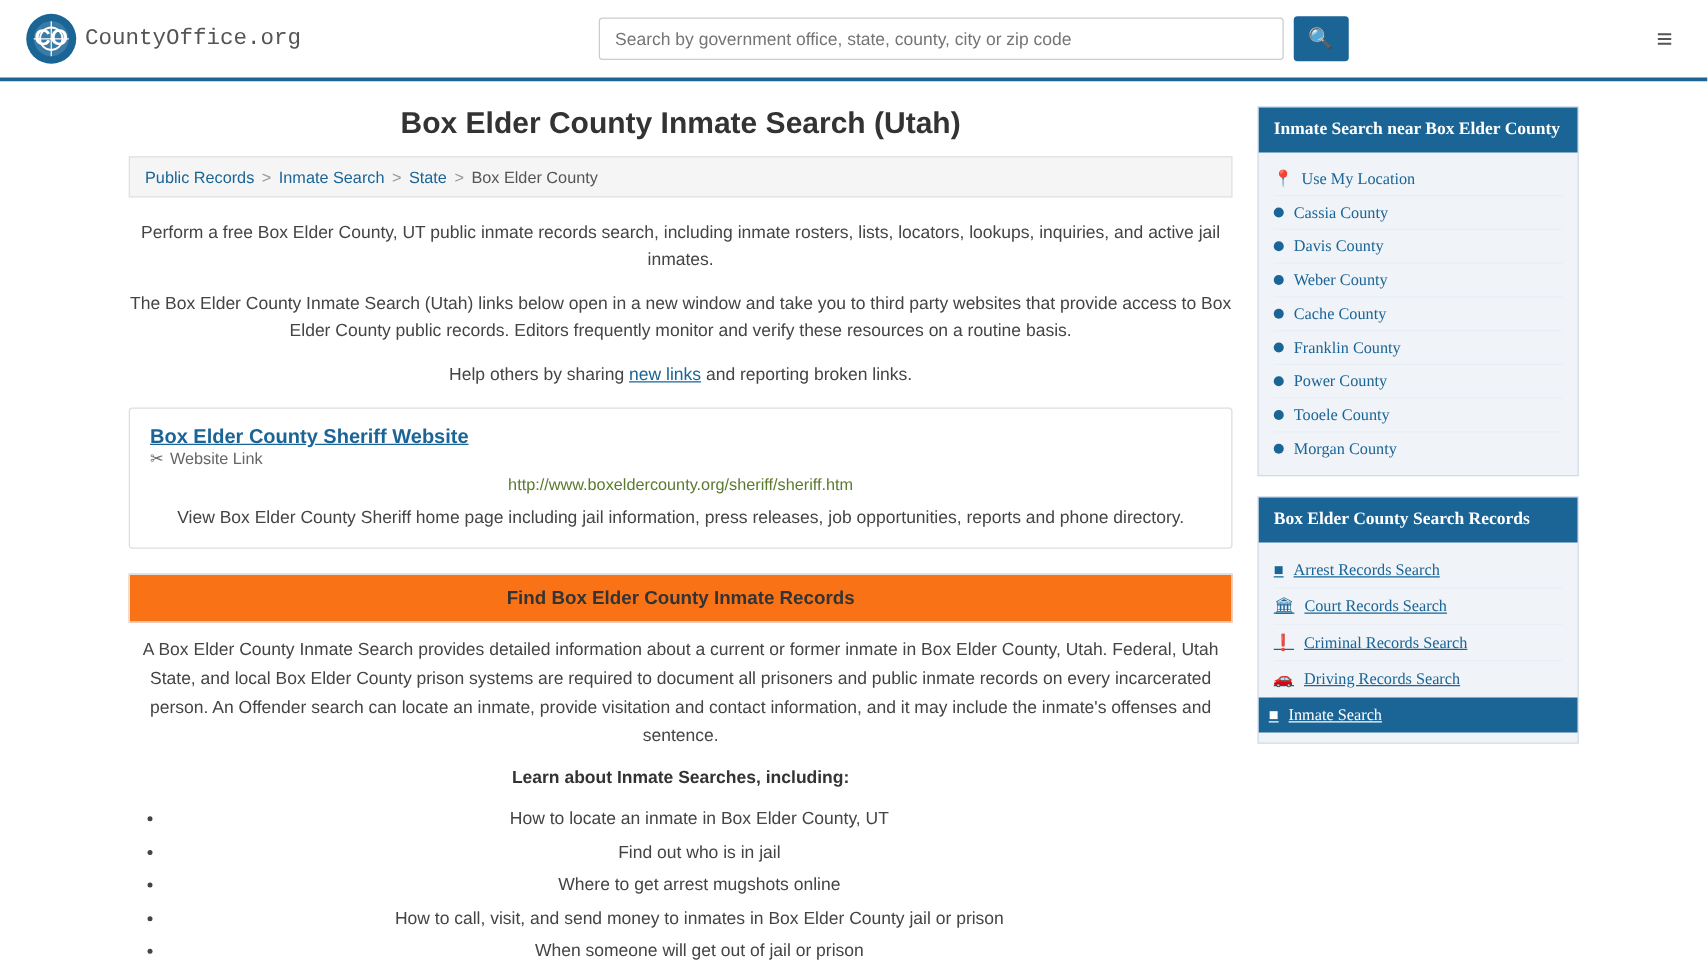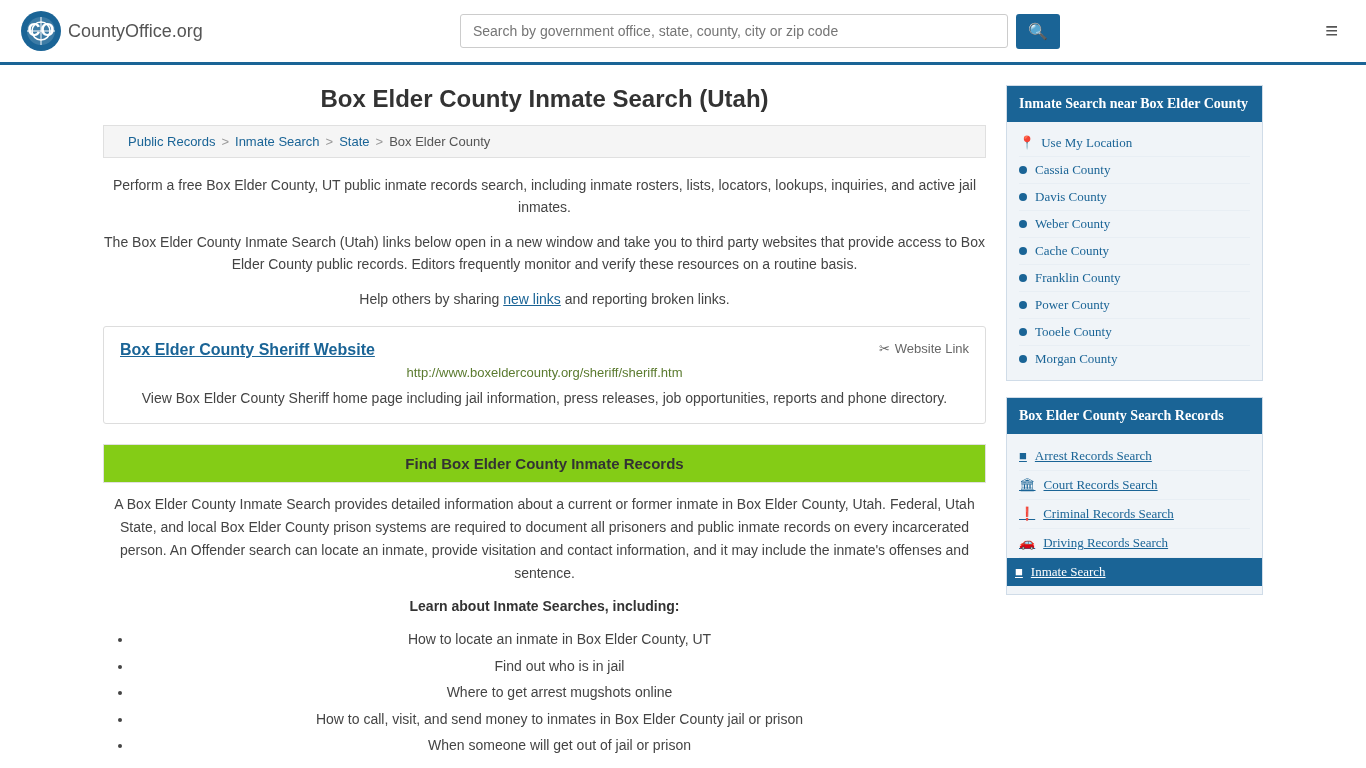--- a/index.html
+++ b/index.html
@@ -20,20 +20,21 @@
       gap: 6px;
     }
     .logo-icon {
       width: 42px;
       height: 42px;
     }
     .logo-text {
       font-size: 18px;
       font-weight: bold;
       color: #1a6496;
+      font-family: Liberation Mono, monospace;
     }
     .logo-text span {
       color: #555;
       font-weight: normal;
     }
     .search-area {
       display: flex;
       align-items: center;
       gap: 8px;
       flex: 1;
@@ -89,21 +90,21 @@
       font-size: 24px;
       font-weight: bold;
       color: #333;
       margin-bottom: 12px;
     }
 
     
     .breadcrumb {
       background: #f5f5f5;
       border: 1px solid #e0e0e0;
-      padding: 8px 24px;
+      padding: 8px 12px;
       font-size: 13px;
       color: #555;
       margin-bottom: 16px;
       display: flex;
       align-items: center;
       gap: 6px;
       flex-wrap: wrap;
     }
     .breadcrumb a {
       color: #1a6496;
@@ -128,20 +129,21 @@
       border-radius: 3px;
       padding: 14px 16px;
       margin: 16px 0;
       background: #fff;
     }
     .link-card-header {
       display: flex;
       justify-content: space-between;
       align-items: flex-start;
       margin-bottom: 6px;
+      flex-direction: column;
     }
     .link-card-title {
       font-size: 16px;
       font-weight: bold;
       color: #1a6496;
       text-decoration: underline;
       cursor: pointer;
     }
     .report-link {
       display: flex;
@@ -157,21 +159,21 @@
       font-size: 13px;
       margin-bottom: 8px;
     }
     .link-card-desc {
       color: #444;
       line-height: 1.5;
     }
 
     
     .section-box {
-      background: #84cc16;
+      background: #f97316;
       border: 1px solid #e0e0e0;
       padding: 10px 14px;
       margin: 20px 0 10px 0;
     }
     .section-box h3 {
       font-size: 15px;
       font-weight: bold;
       color: #333;
     }
 

